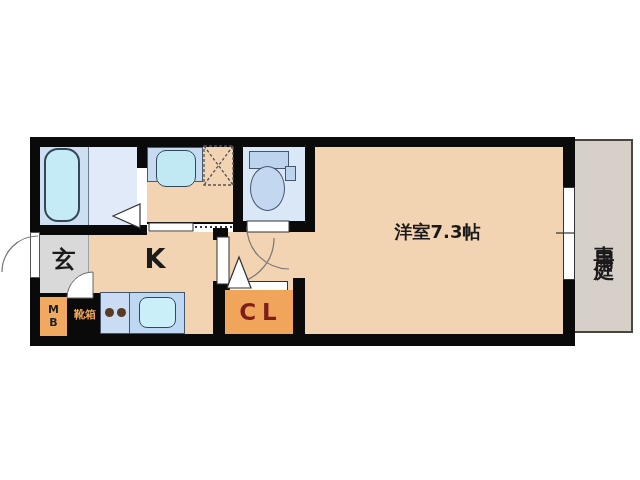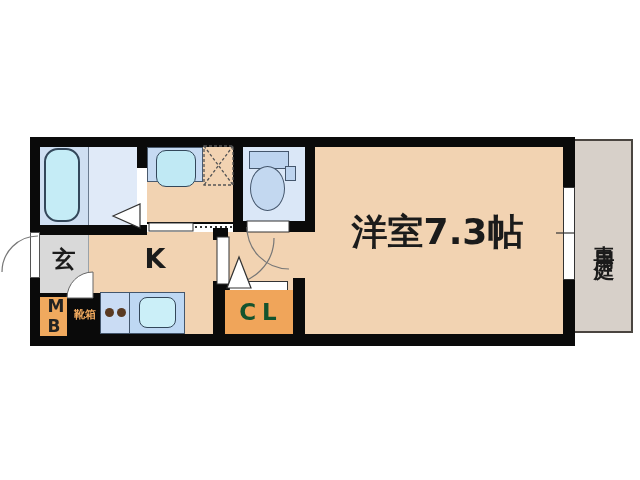--- a/index.html
+++ b/index.html
@@ -47,27 +47,27 @@
   .counter-left{left:100px;top:292px;width:30px;height:42px;background:#cadcf4;border:1px solid #44566c;}
   .counter-right{left:129px;top:292px;width:56px;height:42px;background:#bed8f3;border:1px solid #44566c;}
   .burner{width:9px;height:9px;border-radius:50%;background:#5a3a22;top:15px;}
   .burner.b1{left:4px;} .burner.b2{left:16px;}
   .sink{left:139px;top:297px;width:37px;height:31px;background:#cbeff8;border:1px solid #33475a;border-radius:8px;}
   .cl-shelf{left:229px;top:281px;width:59px;height:10px;background:#fff;border:1px solid #333;}
   .cl-box{left:225px;top:290px;width:68px;height:44px;background:#f0a55a;display:flex;align-items:center;justify-content:center;}
   .mb-box{left:40px;top:297px;width:27px;height:39px;background:#f0a95e;display:flex;align-items:center;justify-content:center;}
   
   .lbl{display:flex;align-items:center;justify-content:center;}
-  .lbl-main{left:330px;top:214px;width:215px;height:36px;font-size:36px;font-weight:bold;}
+  .lbl-main{left:330px;top:214px;width:215px;height:36px;font-size:18px;font-weight:bold;}
   .lbl-k{left:125px;top:240px;width:60px;height:36px;font-size:27px;font-weight:bold;}
   .lbl-genkan{left:43px;top:244px;width:42px;height:30px;font-size:23px;font-weight:bold;}
   .lbl-garden{left:575px;top:160px;width:58px;height:155px;font-size:21px;font-weight:bold;
               writing-mode:vertical-rl;text-orientation:upright;letter-spacing:6px;}
-  .lbl-cl{font-size:23px;font-weight:bold;letter-spacing:6px;color:#14532d;padding-left:4px;}
-  .lbl-mb{font-size:17px;font-weight:bold;color:#222;width:12px;line-height:1.15;word-break:break-all;text-align:center;}
+  .lbl-cl{font-size:23px;font-weight:bold;letter-spacing:6px;color:#7f1d1d;padding-left:4px;}
+  .lbl-mb{font-size:11px;font-weight:bold;color:#222;width:12px;line-height:1.15;word-break:break-all;text-align:center;}
   .lbl-shoe{left:68px;top:296px;width:34px;height:36px;font-size:11px;font-weight:bold;color:#f0a95e;}
   
   .overlay{position:absolute;left:0;top:0;width:640px;height:480px;pointer-events:none;}
 </style>
 </head>
 <body>
 
 <div id="canvas">
 
   <div class="floor-main"></div>

